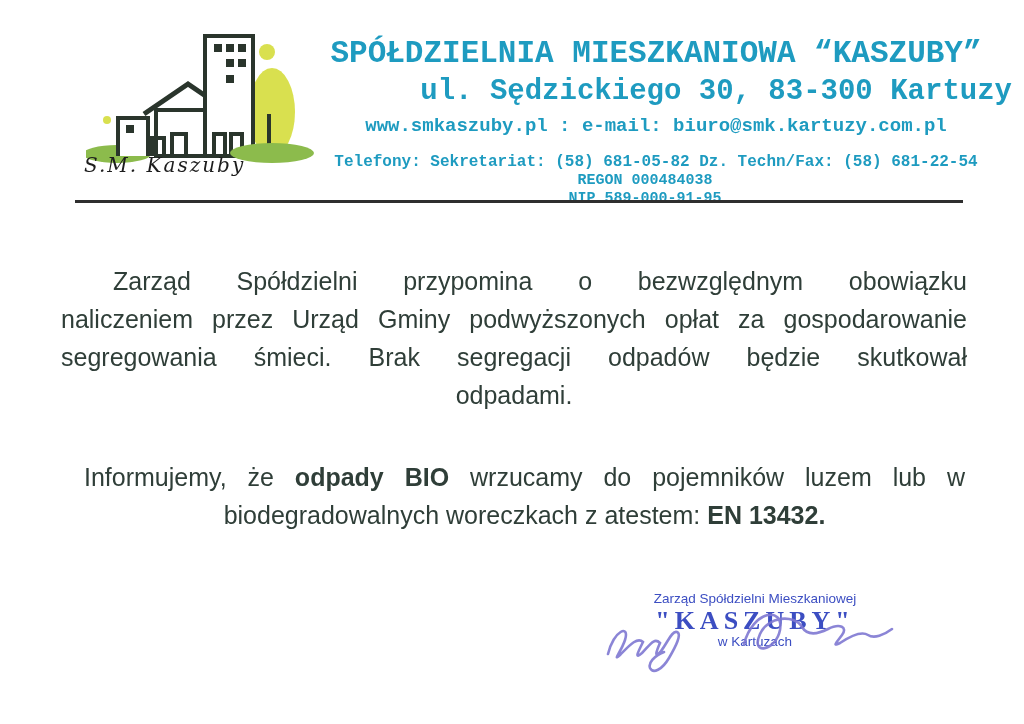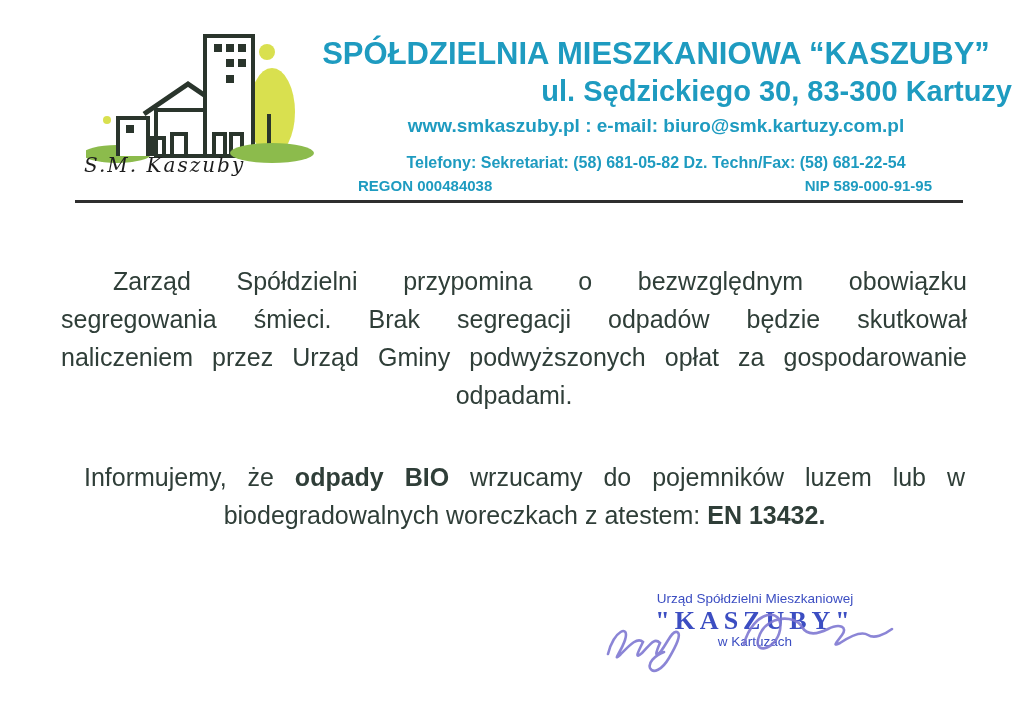--- a/index.html
+++ b/index.html
@@ -21,28 +21,28 @@
 
   .logo-caption{
     position:absolute;left:84px;top:153px;width:236px;
     font-family:"DejaVu Serif",serif;font-style:italic;
     font-size:20px;color:#1d1d1d;letter-spacing:2px;white-space:nowrap;
   }
 
   .head{
     position:absolute;left:300px;top:36px;width:712px;text-align:center;
     color:var(--accent,#1e9bc0);
-    font-family:Liberation Sans, sans-serif;font-weight:bold;
+    font-family:Liberation Mono, monospace;font-weight:bold;
   }
   .org {font-size:31px;line-height:35px;white-space:nowrap;}
   .addr{font-size:29px;line-height:33px;margin-top:4px;white-space:nowrap;text-align:right;}
   .web {font-size:19px;line-height:22px;margin-top:7px;white-space:nowrap;}
   .tel {font-size:16px;line-height:19px;margin-top:16px;white-space:nowrap;}
   .ids {display:flex;justify-content:space-between;font-size:15px;line-height:18px;
-        margin-top:5px;padding:0 80px 0 58px;}
+        padding:0 80px 0 58px;flex-direction:column;}
 
   .rule{position:absolute;left:75px;top:200px;width:888px;height:3px;
         background:var(--rule,#2e2e2e);}
 
   
   .para{position:absolute;color:var(--body-text,#2f3e38);
         font-size:25px;line-height:38px;}
   .para1{left:61px;top:250px;width:906px;margin-top:12px;}
   .para2{left:84px;top:458px;width:881px;}
   .jl{text-align:justify;text-align-last:justify;}
@@ -104,32 +104,32 @@
     <div class="ids">
       <span>REGON 000484038</span>
       <span>NIP 589-000-91-95</span>
     </div>
   </div>
 
   <div class="rule"></div>
 
   <div class="para para1">
     <div class="jl indent">Zarząd Spółdzielni przypomina o bezwzględnym obowiązku</div>
+    <div class="jl">naliczeniem przez Urząd Gminy podwyższonych opłat za gospodarowanie</div>
     <div class="jl">segregowania śmieci. Brak segregacji odpadów będzie skutkował</div>
-    <div class="jl">naliczeniem przez Urząd Gminy podwyższonych opłat za gospodarowanie</div>
     <div class="ll">odpadami.</div>
   </div>
 
   <div class="para para2">
     <div class="jl"><span>Informujemy, że </span><span class="b">odpady BIO</span><span> wrzucamy do pojemników luzem lub w</span></div>
     <div class="ll"><span>biodegradowalnych woreczkach z atestem: </span><span class="b">EN 13432.</span></div>
   </div>
 
   <div class="stamp">
-    <div class="s1">Urząd Spółdzielni Mieszkaniowej</div>
+    <div class="s1">Zarząd Spółdzielni Mieszkaniowej</div>
     <div class="s2">"KASZUBY"</div>
     <div class="s3">w Kartuzach</div>
   </div>
 
   <svg class="sig" viewBox="0 0 320 80" aria-hidden="true">
     <path d="M10,60 C16,36 32,30 27,46 C23,58 14,68 22,61 C30,53 39,42 45,48 C40,58 36,66 44,59
              C52,51 56,43 62,49 C58,58 56,65 63,57 C70,48 74,36 79,38 C84,40 78,52 71,64
              C64,76 55,80 52,74 C50,69 56,62 66,58
              M146,50 C155,16 186,12 182,36 C178,57 152,62 162,40 C170,22 196,20 204,33
              C210,43 222,39 230,35 C242,29 250,33 244,41 C238,49 234,53 242,49

